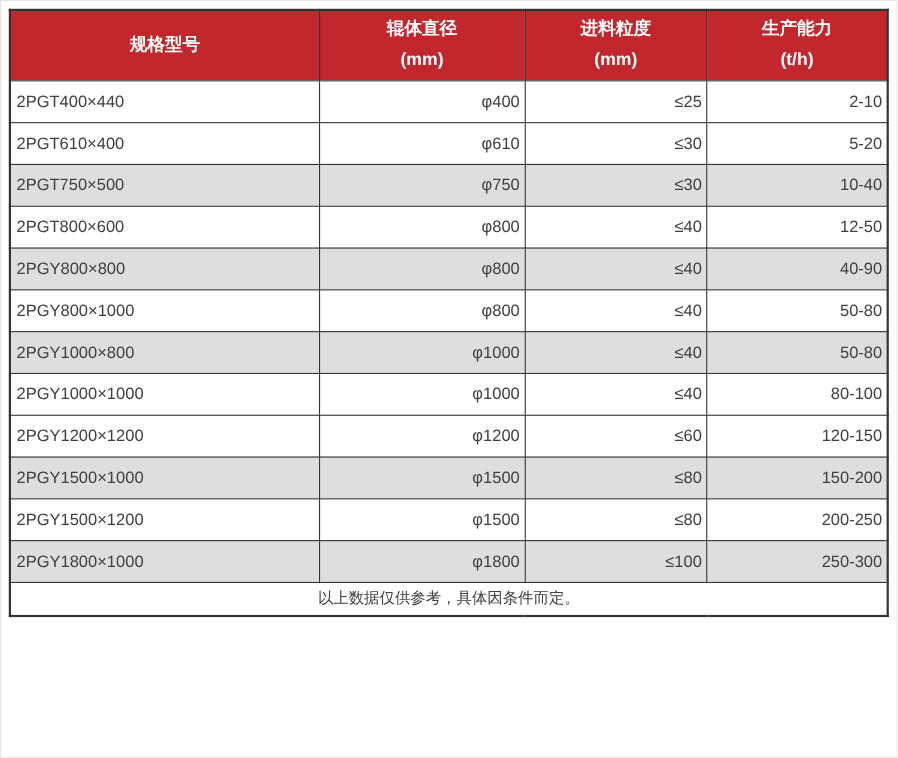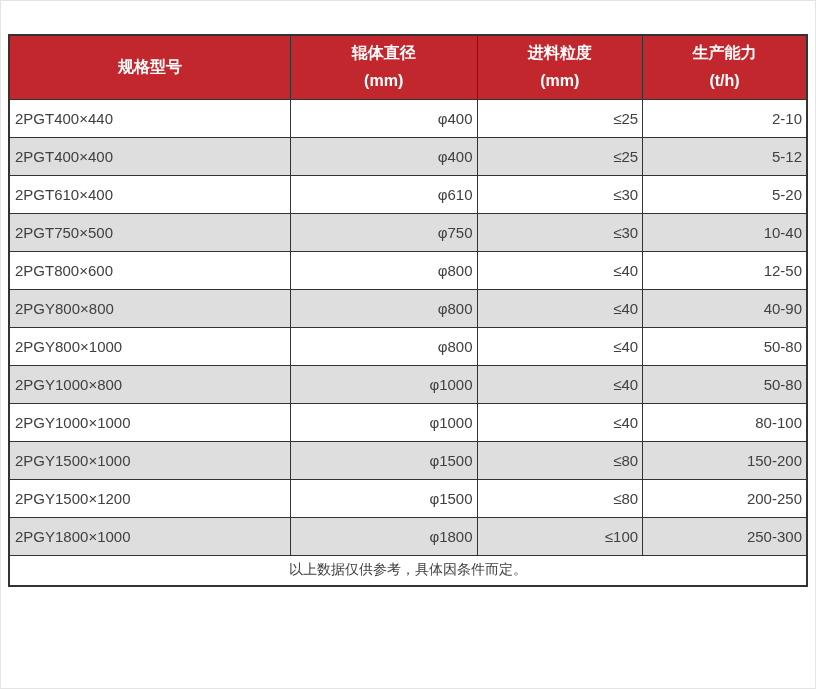--- a/index.html
+++ b/index.html
@@ -23,21 +23,20 @@
     height: 689px;
     background: var(--page-bg);
     box-shadow: inset 0 0 0 1px #e4e4e4;
     padding: 8px;
   }
   table.spec-table {
     width: 800px;
     border-collapse: collapse;
     table-layout: fixed;
     border: 2px solid var(--border);
-    margin-top: 26px;
   }
   .spec-table th, .spec-table td {
     border: 1px solid var(--border);
   }
   .spec-table thead th {
     background: var(--header-bg);
     color: var(--header-text);
     font-weight: bold;
     font-size: 16px;
     height: 64px;
@@ -107,26 +106,20 @@
         </th>
       </tr>
     </thead>
     <tbody>
         <tr>
           <td>2PGT400×440</td>
           <td>φ400</td>
           <td>≤25</td>
           <td>2-10</td>
         </tr>
-        <tr class="alt">
-          <td>2PGT400×400</td>
-          <td>φ400</td>
-          <td>≤25</td>
-          <td>5-12</td>
-        </tr>
         <tr>
           <td>2PGT610×400</td>
           <td>φ610</td>
           <td>≤30</td>
           <td>5-20</td>
         </tr>
         <tr class="alt">
           <td>2PGT750×500</td>
           <td>φ750</td>
           <td>≤30</td>
@@ -155,20 +148,26 @@
           <td>φ1000</td>
           <td>≤40</td>
           <td>50-80</td>
         </tr>
         <tr>
           <td>2PGY1000×1000</td>
           <td>φ1000</td>
           <td>≤40</td>
           <td>80-100</td>
         </tr>
+        <tr>
+          <td>2PGY1200×1200</td>
+          <td>φ1200</td>
+          <td>≤60</td>
+          <td>120-150</td>
+        </tr>
         <tr class="alt">
           <td>2PGY1500×1000</td>
           <td>φ1500</td>
           <td>≤80</td>
           <td>150-200</td>
         </tr>
         <tr>
           <td>2PGY1500×1200</td>
           <td>φ1500</td>
           <td>≤80</td>

